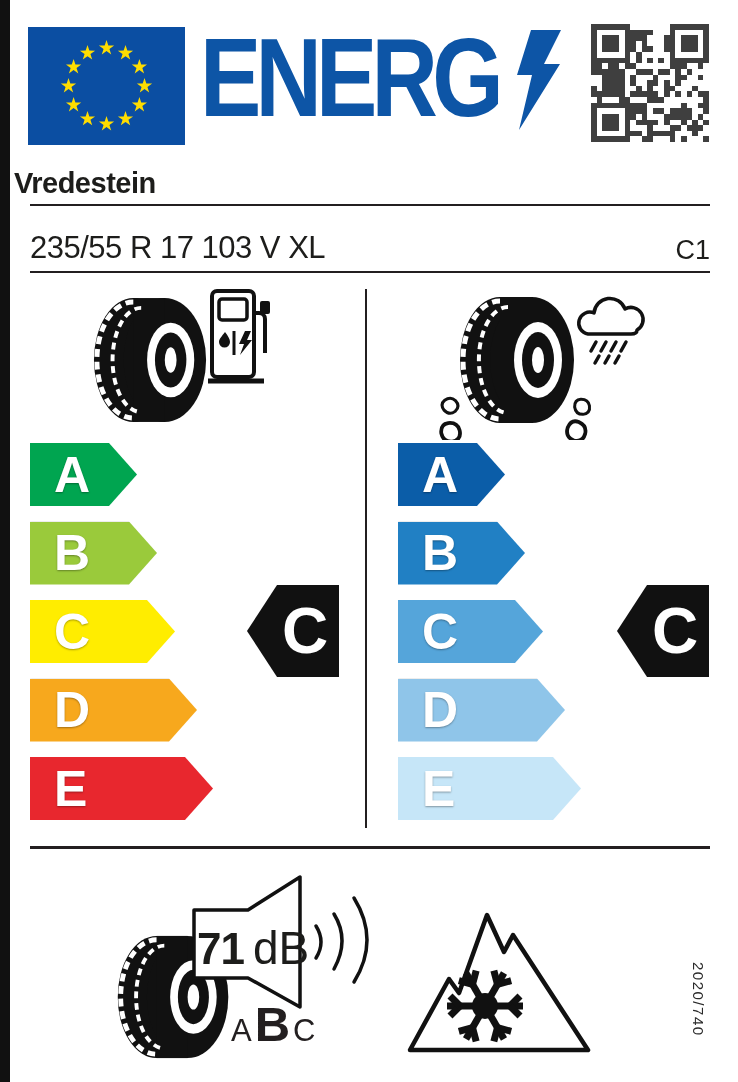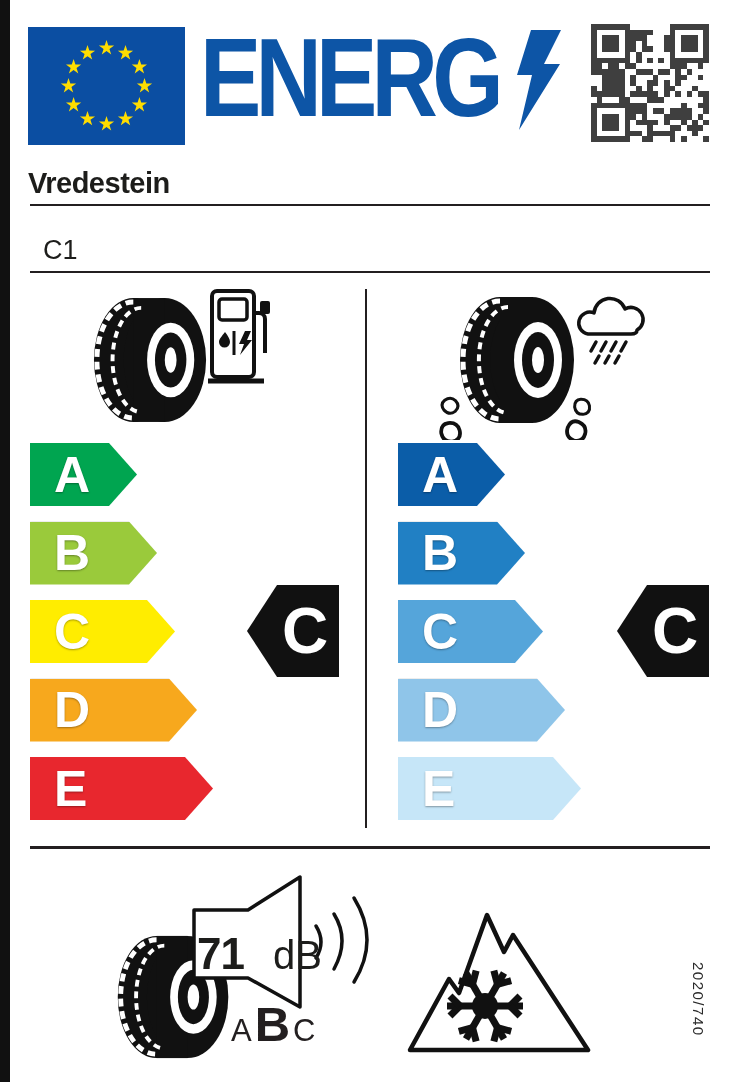--- a/index.html
+++ b/index.html
@@ -9,21 +9,21 @@
   
   .edge-strip{left:0;top:0;width:10px;height:1082px;}
   
   .flag{left:28px;top:27px;}
   .energ{left:200px;top:26px;height:112px;display:flex;align-items:flex-start;}
   .energ-text{font-size:112px;font-weight:bold;line-height:0.92;
               letter-spacing:-7px;transform:scaleX(0.82);transform-origin:left top;}
   .energ-bolt{margin-left:-48px;margin-top:4px;}
   .qr{left:591px;top:24px;}
   
-  .brand-row{left:28px;top:158px;width:680px;display:flex;justify-content:space-between;align-items:flex-end;height:42px;}
+  .brand-row{left:14px;top:158px;width:680px;display:flex;justify-content:space-between;align-items:flex-end;height:42px;}
   .brand{font-size:29px;font-weight:bold;letter-spacing:-0.5px;}
   .ean{font-size:28px;letter-spacing:0.5px;}
   .size-row{left:30px;top:220px;width:680px;display:flex;justify-content:space-between;align-items:flex-end;height:46px;}
   .size{font-size:31px;letter-spacing:-0.5px;}
   .tclass{font-size:27px;margin-left:13px;}
   .rule{left:30px;width:680px;background:#231f20;}
   .rule1{top:204px;height:2px;}
   .rule2{top:271px;height:2px;}
   .rule3{top:846px;height:3px;}
   .vdivider{left:365px;top:289px;width:2px;height:539px;background:#231f20;}
@@ -39,22 +39,22 @@
                 text-shadow:0 1px 2px rgba(0,0,0,.35);}
   .rating-arrow{width:92px;height:92px;top:585px;
                 clip-path:polygon(30px 0,100% 0,100% 100%,30px 100%,0 50%);
                 display:flex;align-items:center;justify-content:center;
                 padding-left:24px;box-sizing:border-box;}
   .rating-arrow.fuel{left:247px;}
   .rating-arrow.wet{left:617px;}
   .rating-letter{color:#fff;font-weight:bold;font-size:64px;line-height:1;}
   
   .noise-db{left:197px;top:921px;display:flex;align-items:baseline;gap:9px;}
-  .noise-db .val{font-size:44px;font-weight:bold;letter-spacing:-1px;margin-top:8px;}
-  .noise-db .unit{font-size:40px;margin-left:20px;}
+  .noise-db .val{font-size:44px;font-weight:bold;letter-spacing:-1px;}
+  .noise-db .unit{font-size:46px;}
   .noise-abc{left:231px;top:1000px;display:flex;align-items:baseline;gap:3px;}
   .noise-abc span{font-size:31px;line-height:1;color:#231f20;}
   .noise-abc span.active{font-size:49px;font-weight:bold;}
   .reg-number{left:690px;top:962px;writing-mode:vertical-rl;font-size:15px;
               letter-spacing:1.5px;color:#2b2b2b;}
   svg{display:block;}
 </style>
 </head>
 <body>
 
@@ -258,20 +258,21 @@
       <path d="M0 14h7v7h-7z M1 15h5v5h-5z M2 16h3v3h-3z" fill-rule="evenodd"></path>
     </g>
 </svg>
 
 <div class="abs brand-row">
   <span class="brand">Vredestein</span>
 </div>
 <div class="abs rule rule1"></div>
 
 <div class="abs size-row">
+  <span class="size">235/55 R 17 103 V XL</span>
   <span class="tclass">C1</span>
 </div>
 <div class="abs rule rule2"></div>
 
 <div class="abs vdivider"></div>
 
 <svg class="abs" style="left:92px;top:294px" width="118" height="132" viewBox="0 0 120 132">
     <use href="#tire-shape"></use>
   </svg>
 <svg class="abs" style="left:206px;top:287px" width="66" height="99" viewBox="0 0 66 99">

